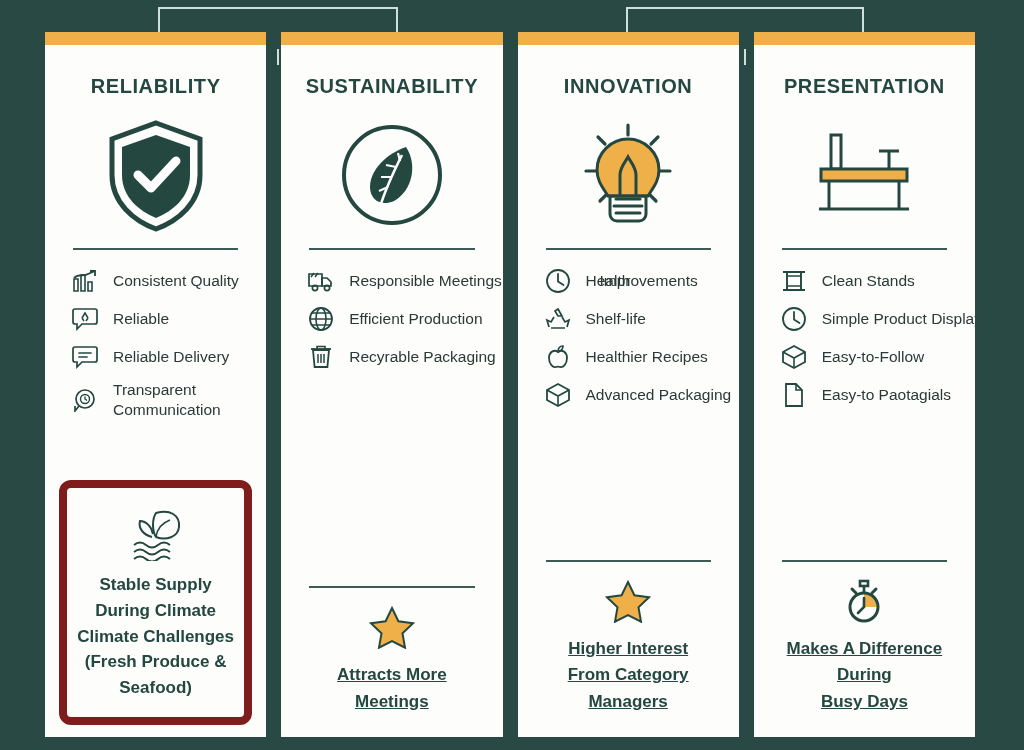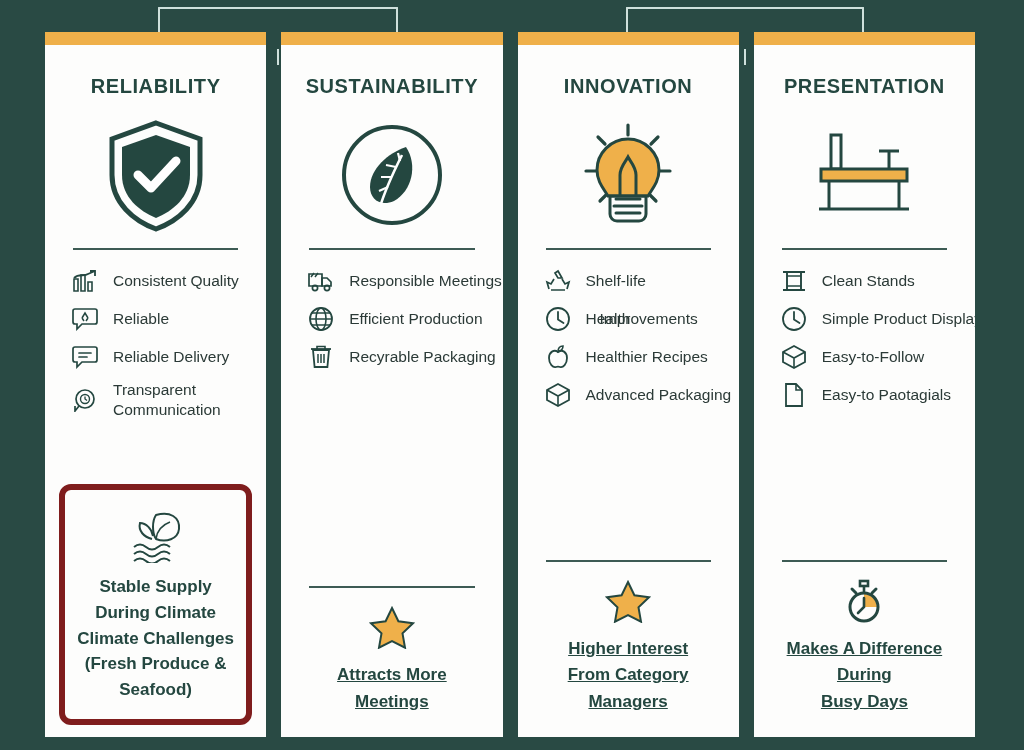--- a/index.html
+++ b/index.html
@@ -160,21 +160,21 @@
     font-size: 17px;
     font-weight: bold;
     color: #244740;
     line-height: 1.55;
     text-decoration: underline;
   }
 
   
   .outcome-box {
     margin: 4px 14px 12px 14px;
-    border: 6px solid #7f1d1d;
+    border: 8px solid #7f1d1d;
     border-radius: 12px;
     padding: 18px 8px 16px 8px;
     text-align: center;
   }
   .outcome-box .o-icon {
     height: 56px;
     display: flex;
     align-items: center;
     justify-content: center;
     margin-bottom: 10px;
@@ -365,41 +365,41 @@
           <path d="M42 83 h36 v18 a7 7 0 0 1 -7 7 h-22 a7 7 0 0 1 -7 -7 z" fill="none" stroke="#244740" stroke-width="3"></path>
           <path d="M52 83 V62 C52 54 58 48 60 44 C62 48 68 54 68 62 V83" fill="none" stroke="#244740" stroke-width="3"></path>
         </svg>
       </div>
 
       <div class="rule"></div>
 
       <div class="feature-list">
         <div class="feature">
           <span class="f-icon">
+            <svg width="26" height="26" viewBox="0 0 26 26">
+              <circle cx="13" cy="13" r="11" fill="none" stroke="#244740" stroke-width="1.8"></circle>
+              <path d="M13 6 v7.5 l5.5 3.5" fill="none" stroke="#244740" stroke-width="1.8" stroke-linecap="round"></path>
+            </svg>
+          </span>
+          <span class="f-label overlap">
+            <span>Health</span>
+            <span class="over">Improvements</span>
+          </span>
+        </div>
+
+        <div class="feature">
+          <span class="f-icon">
             <svg width="26" height="24" viewBox="0 0 26 24">
               <path d="M13 2 l4 7 h-4 l-3 -5 z" fill="none" stroke="#244740" stroke-width="1.7"></path>
               <path d="M4 20 l-2 -7 l4 2 l3 -5" fill="none" stroke="#244740" stroke-width="1.7"></path>
               <path d="M22 20 l2 -7 l-4 2 l-3 -5" fill="none" stroke="#244740" stroke-width="1.7"></path>
               <path d="M6 21 h7 M20 21 h-7" stroke="#244740" stroke-width="1.7"></path>
             </svg>
           </span>
           <span class="f-label">Shelf-life</span>
-        </div>
-
-        <div class="feature">
-          <span class="f-icon">
-            <svg width="26" height="26" viewBox="0 0 26 26">
-              <circle cx="13" cy="13" r="11" fill="none" stroke="#244740" stroke-width="1.8"></circle>
-              <path d="M13 6 v7.5 l5.5 3.5" fill="none" stroke="#244740" stroke-width="1.8" stroke-linecap="round"></path>
-            </svg>
-          </span>
-          <span class="f-label overlap">
-            <span>Health</span>
-            <span class="over">Improvements</span>
-          </span>
         </div>
 
         <div class="feature">
           <span class="f-icon">
             <svg width="26" height="26" viewBox="0 0 26 26">
               <path d="M13 8 C9 5 4 8 4 14 C4 20 8 24 11 23 C12 22.6 14 22.6 15 23 C18 24 22 20 22 14 C22 8 17 5 13 8 Z" fill="none" stroke="#244740" stroke-width="1.8"></path>
               <path d="M13 8 C13 4 15 2 18 2 C18 5 16 7 13 8 Z" fill="none" stroke="#244740" stroke-width="1.6"></path>
             </svg>
           </span>
           <span class="f-label">Healthier Recipes</span>

